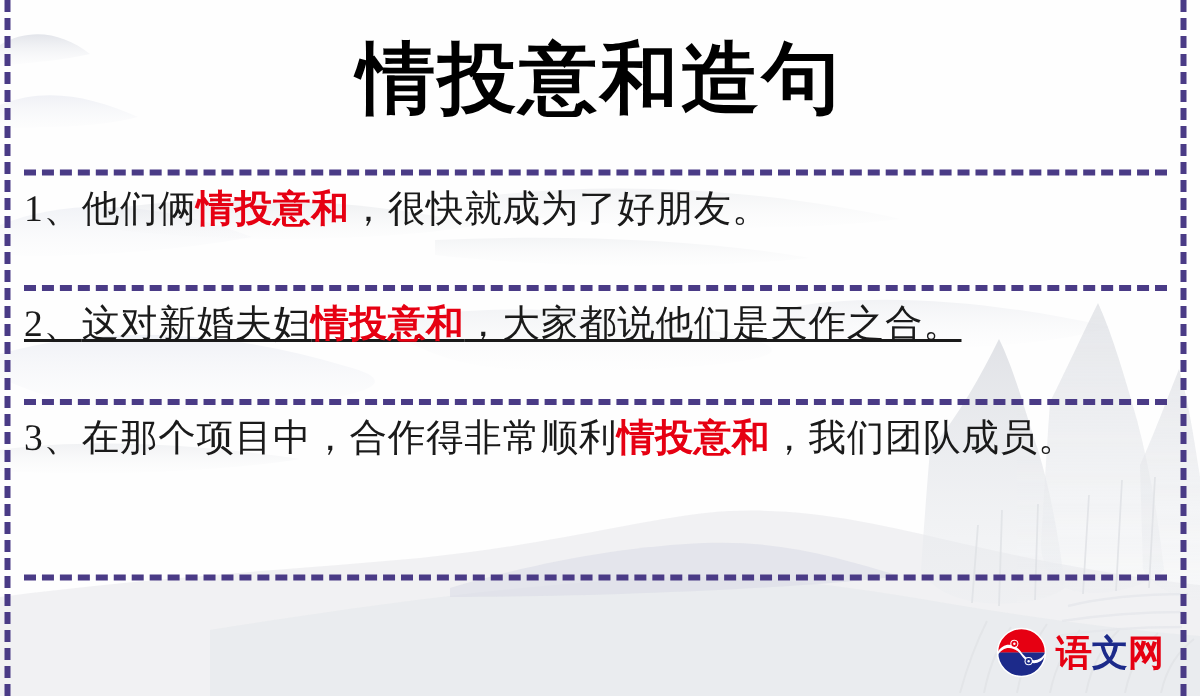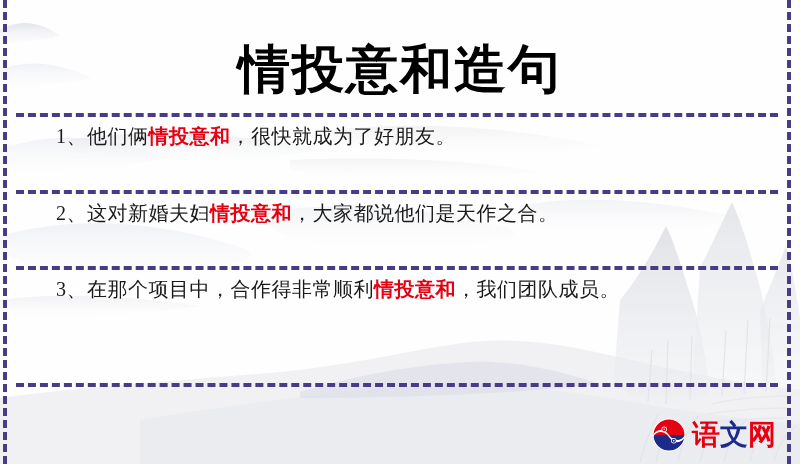--- a/index.html
+++ b/index.html
@@ -66,41 +66,39 @@
     right: 0;
     text-align: center;
     font-family: "DejaVu Serif", "Liberation Serif", serif;
     font-weight: bold;
     font-size: 52px;
     letter-spacing: 2px;
     color: #000000;
     line-height: 1.25;
     z-index: 4;
     white-space: nowrap;
-    margin-top: 16px;
   }
 
   
   .sentences {
     position: absolute;
     top: 122px;
     left: 16px;
     right: 26px;
     z-index: 4;
   }
   .sentence {
     font-family: "Liberation Serif", "DejaVu Serif", serif;
-    font-size: 20px;
+    font-size: 25px;
     color: #1a1a1a;
     line-height: 1.45;
     letter-spacing: 0.5px;
-    margin-left: 40px;
   }
   .s-1 { position: absolute; top: 0px;   left: 0; right: 0; }
-  .s-2 { position: absolute; top: 77px;  left: 0; right: 0; }
+  .s-2 { position: absolute; top: 77px;  left: 0; right: 0; text-decoration: underline; }
   .s-3 { position: absolute; top: 153px; left: 0; right: 0; }
 
   .idiom {
     color: #e60012;
     font-weight: bold;
   }
 
   
   .logo {
     position: absolute;
@@ -108,21 +106,21 @@
     bottom: 12px;
     display: flex;
     align-items: center;
     gap: 6px;
     z-index: 5;
   }
   .logo-mark { width: 34px; height: 34px; display: block; }
   .logo-text {
     font-family: "DejaVu Sans", "Liberation Sans", sans-serif;
     font-weight: bold;
-    font-size: 28px;
+    font-size: 24px;
     letter-spacing: 0px;
     line-height: 1;
     white-space: nowrap;
   }
   .logo-text .c-red  { color: #e60012; }
   .logo-text .c-blue { color: #1c2a8a; }
 </style>
 </head>
 <body>
 

